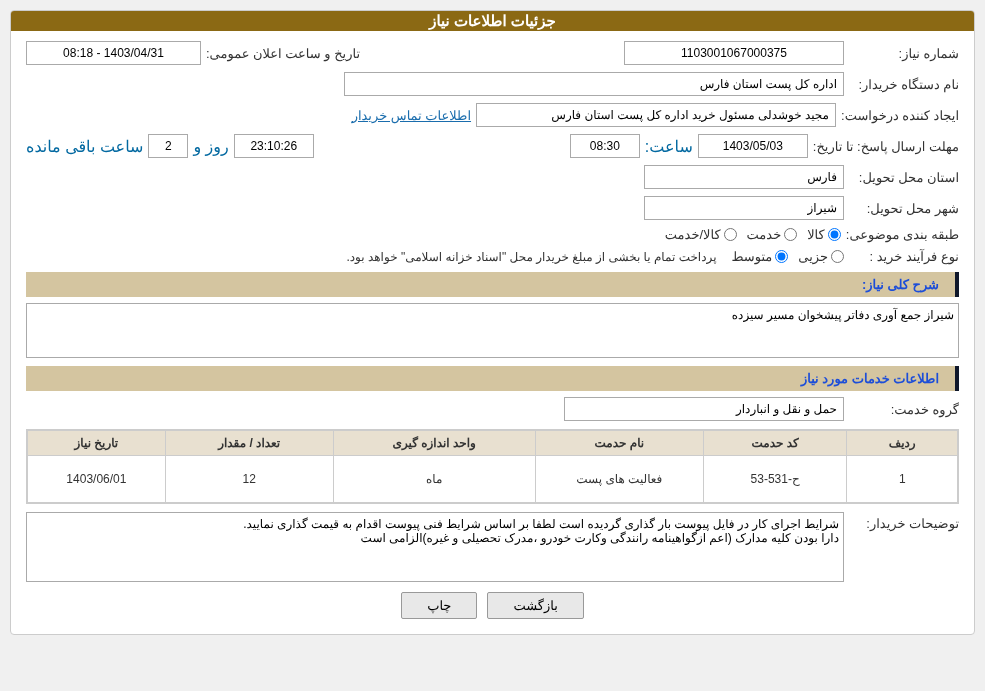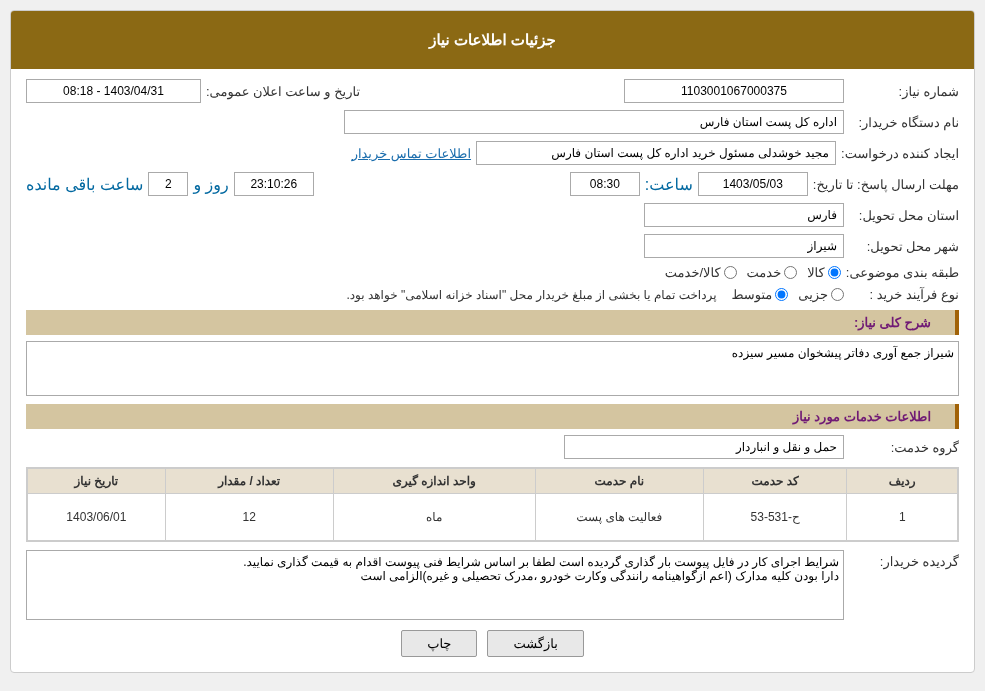--- a/index.html
+++ b/index.html
@@ -19,21 +19,21 @@
     .main-card {
       background: #fff;
       border: 1px solid #ccc;
       border-radius: 4px;
       overflow: hidden;
     }
     .card-header {
       background: #8B6914;
       color: #fff;
       text-align: center;
-      padding: 20px 15px;
+      padding: 1px 15px;
       font-size: 15px;
       font-weight: bold;
     }
     .card-body {
       padding: 10px 15px;
     }
     .form-row {
       display: flex;
       align-items: center;
       margin-bottom: 7px;
@@ -55,26 +55,26 @@
       direction: rtl;
     }
     .input-medium { width: 200px; }
     .link-blue {
       color: #1a6dad;
       text-decoration: underline;
       cursor: pointer;
     }
     .section-divider {
       background: #d4c5a0;
-      color: #701a75;
-      padding: 5px 24px;
+      color: #1d4ed8;
+      padding: 5px 16px;
       font-weight: bold;
       font-size: 13px;
       margin: 8px 0 6px 0;
-      border-right: 4px solid #a16207;
+      border-right: 4px solid #0f172a;
     }
     .table-container {
       border: 1px solid #ccc;
       margin: 8px 0;
     }
     table {
       width: 100%;
       border-collapse: collapse;
       font-size: 12px;
     }
@@ -263,21 +263,21 @@
     <td>فعالیت های پست</td>
     <td>ماه</td>
     <td>12</td>
     <td>1403/06/01</td>
   </tr>
             </tbody>
         </table>
       </div>
 
       <div class="form-row" style="align-items: flex-start; margin-top:5px;">
-        <span class="label" style="padding-top:4px;">گردیده خریدار:</span>
+        <span class="label" style="padding-top:4px;">توضیحات خریدار:</span>
         <textarea class="notes-box" readonly="" style="">شرایط اجرای کار در فایل پیوست بار گذاری گردیده است لطفا بر اساس شرایط فنی پیوست اقدام به قیمت گذاری نمایید.
 دارا بودن کلیه مدارک (اعم ازگواهینامه رانندگی وکارت خودرو ،مدرک تحصیلی و غیره)الزامی است</textarea>
       </div>
 
       <div class="btn-row">
         <button class="btn">بازگشت</button>
         <button class="btn">چاپ</button>
       </div>
 
     </div>

